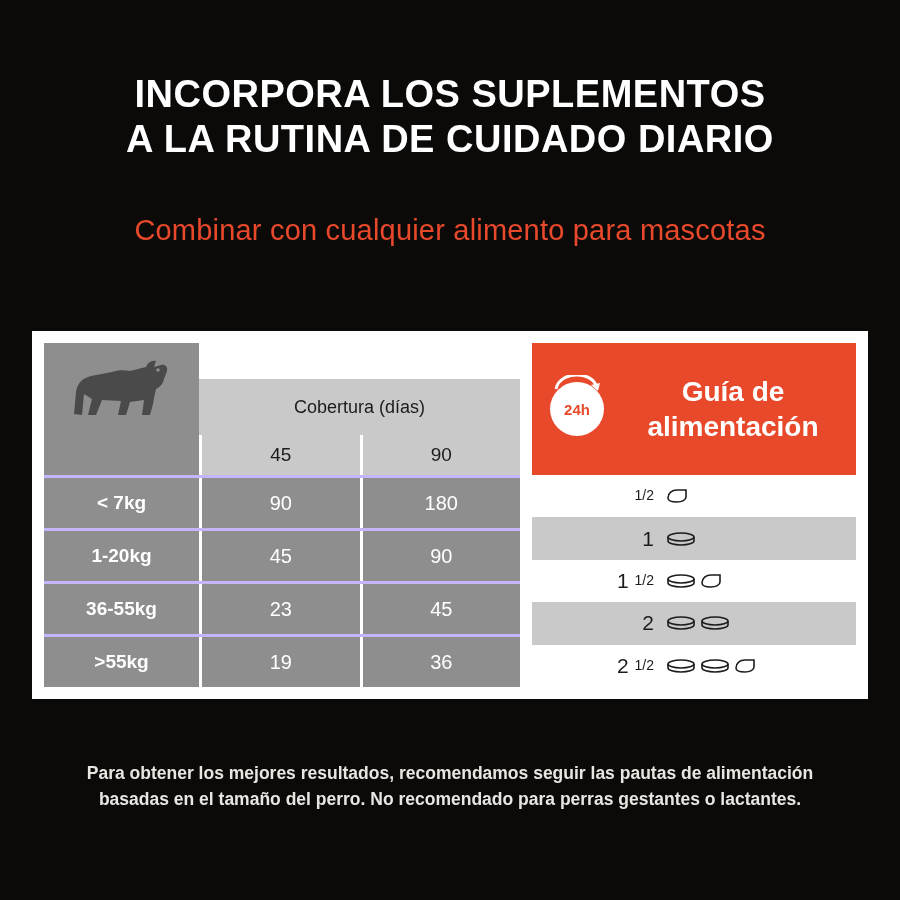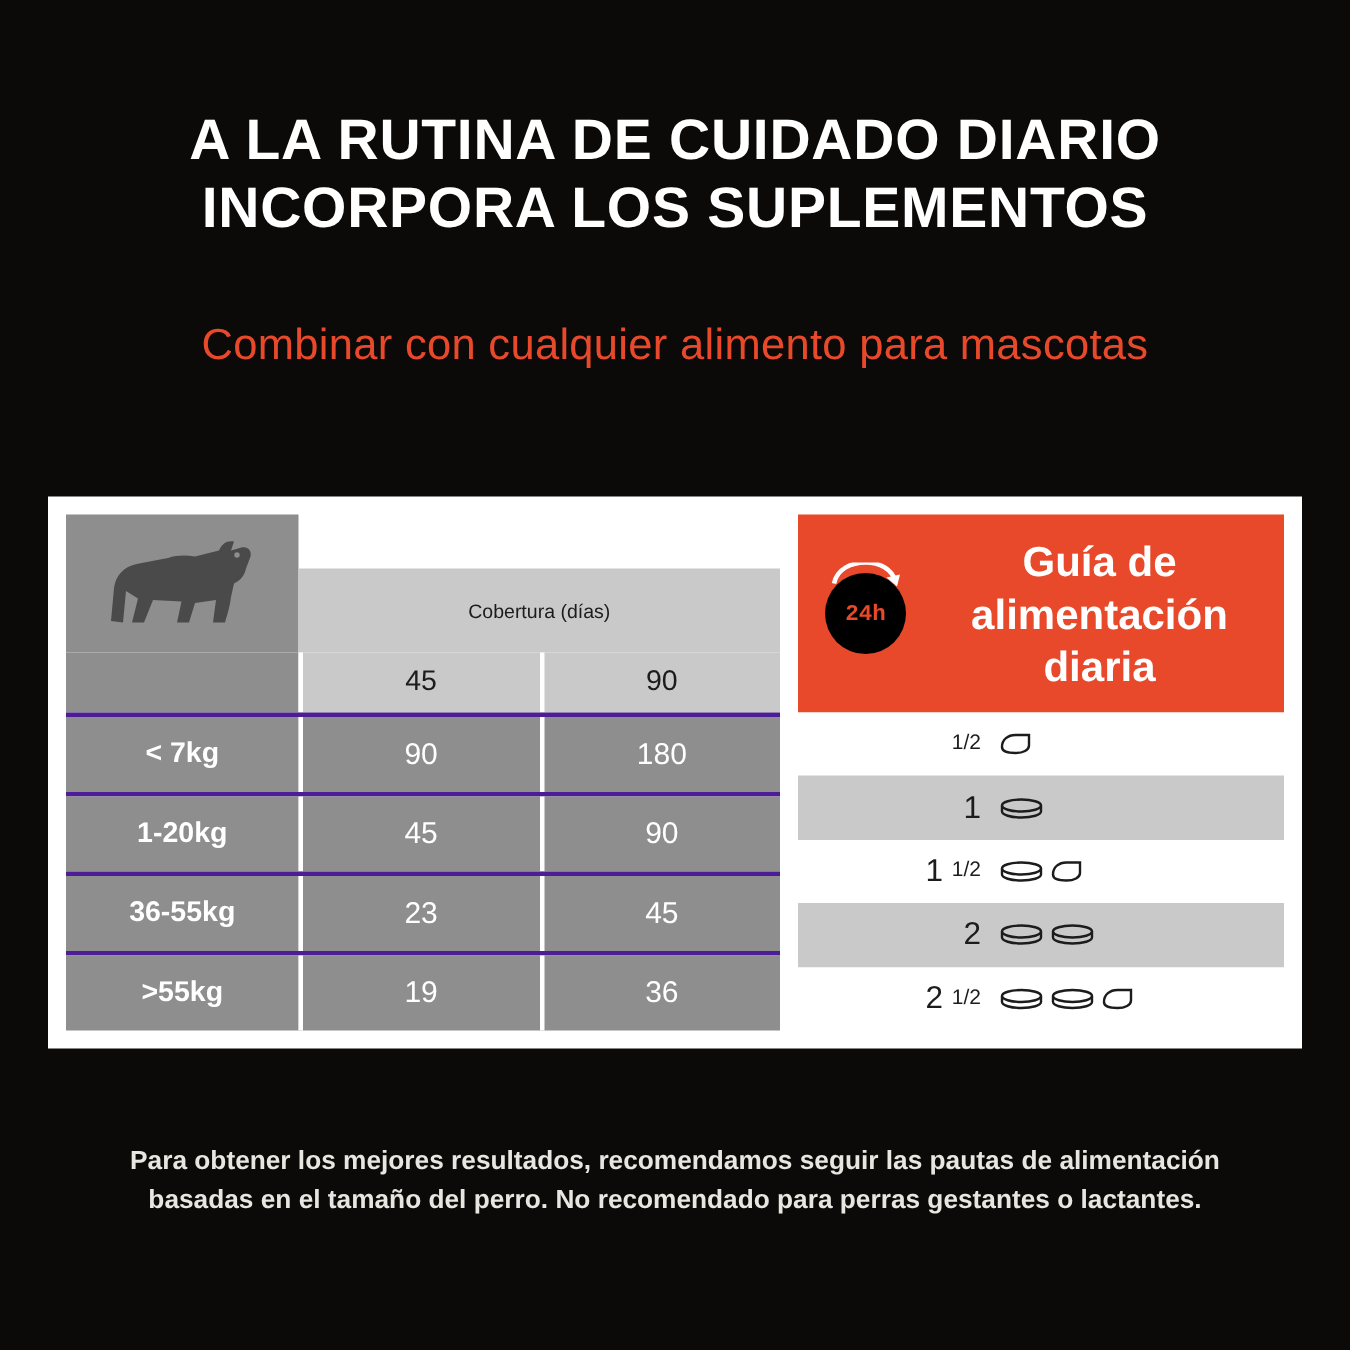--- a/index.html
+++ b/index.html
@@ -75,21 +75,21 @@
     display: flex;
     align-items: center;
     justify-content: center;
   }
   .cov-title {
     flex: 1;
     background: #c9c9c9;
     display: flex;
     align-items: center;
     justify-content: center;
-    font-size: 13px;
+    font-size: 18px;
     color: #1c1c1c;
     font-weight: normal;
     margin-top: 36px;
   }
   .cov-sub {
     display: flex;
     height: 40px;
   }
   .cov-sub .spacer {
     width: 155px;
@@ -106,21 +106,21 @@
     border-left: 3px solid #ffffff;
   }
   .cov-rows {
     flex: 1;
     display: flex;
     flex-direction: column;
   }
   .cov-row {
     flex: 1;
     display: flex;
-    border-top: 3px solid #4c1d95;
+    border-top: 3px solid #c4b5fd;
   }
   .cov-row .weight {
     width: 155px;
     background: #8e8e8e;
     color: #ffffff;
     font-weight: bold;
     font-size: 19px;
     display: flex;
     align-items: center;
     justify-content: center;
@@ -147,30 +147,29 @@
     height: 132px;
     background: #e8492b;
     display: flex;
     align-items: center;
     padding-left: 18px;
     gap: 16px;
   }
   .badge-24h {
     width: 54px; height: 54px;
     border-radius: 50%;
-    background: #000000;
+    background: #ffffff;
     color: #e8492b;
     display: flex;
     align-items: center;
     justify-content: center;
     font-size: 15px;
     font-weight: bold;
     flex: 0 0 auto;
     position: relative;
-    font-family: Liberation Mono, monospace;
   }
   .badge-arrow {
     position: absolute;
     top: -7px; left: 4px;
     width: 46px; height: 16px;
   }
   .guide-title {
     color: #ffffff;
     font-weight: bold;
     font-size: 28px;
@@ -223,22 +222,22 @@
   }
 </style>
 </head>
 <body>
 
 <div id="page">
 
   <div class="gold-rule top"></div>
 
   <div class="headline">
+    <div>INCORPORA LOS SUPLEMENTOS</div>
     <div>A LA RUTINA DE CUIDADO DIARIO</div>
-    <div>INCORPORA LOS SUPLEMENTOS</div>
   </div>
 
   <div class="subhead">Combinar con cualquier alimento para mascotas</div>
 
   <div class="card">
     <div class="card-inner">
 
       <div class="coverage">
 
         <div class="cov-top">
@@ -288,21 +287,20 @@
         <div class="guide-head">
           <div class="badge-24h">
             <svg class="badge-arrow" viewBox="0 0 46 16">
               <path d="M2 14 C4 4 14 0 23 0 C32 0 41 4 43 13" stroke="#ffffff" stroke-width="3" fill="none"></path>
               <path d="M44 16 L37 10 L46 8 Z" fill="#ffffff"></path>
             </svg>
             <span>24h</span>
           </div>
           <div class="guide-title">
             <div>Guía de alimentación</div>
-            <div>diaria</div>
           </div>
         </div>
 
         <div class="guide-rows">
           <div class="guide-row plain">
             <div class="amount"><span class="frac">1/2</span></div>
             <div class="tablets">
               <svg width="22" height="16" viewBox="0 0 22 16">
                 <path d="M2 10 C2 5 6 2 11 2 L20 2 L20 9 C20 12 16 14 11 14 C6 14 2 13 2 10 Z" fill="none" stroke="#1c1c1c" stroke-width="1.6"></path>
               </svg>

